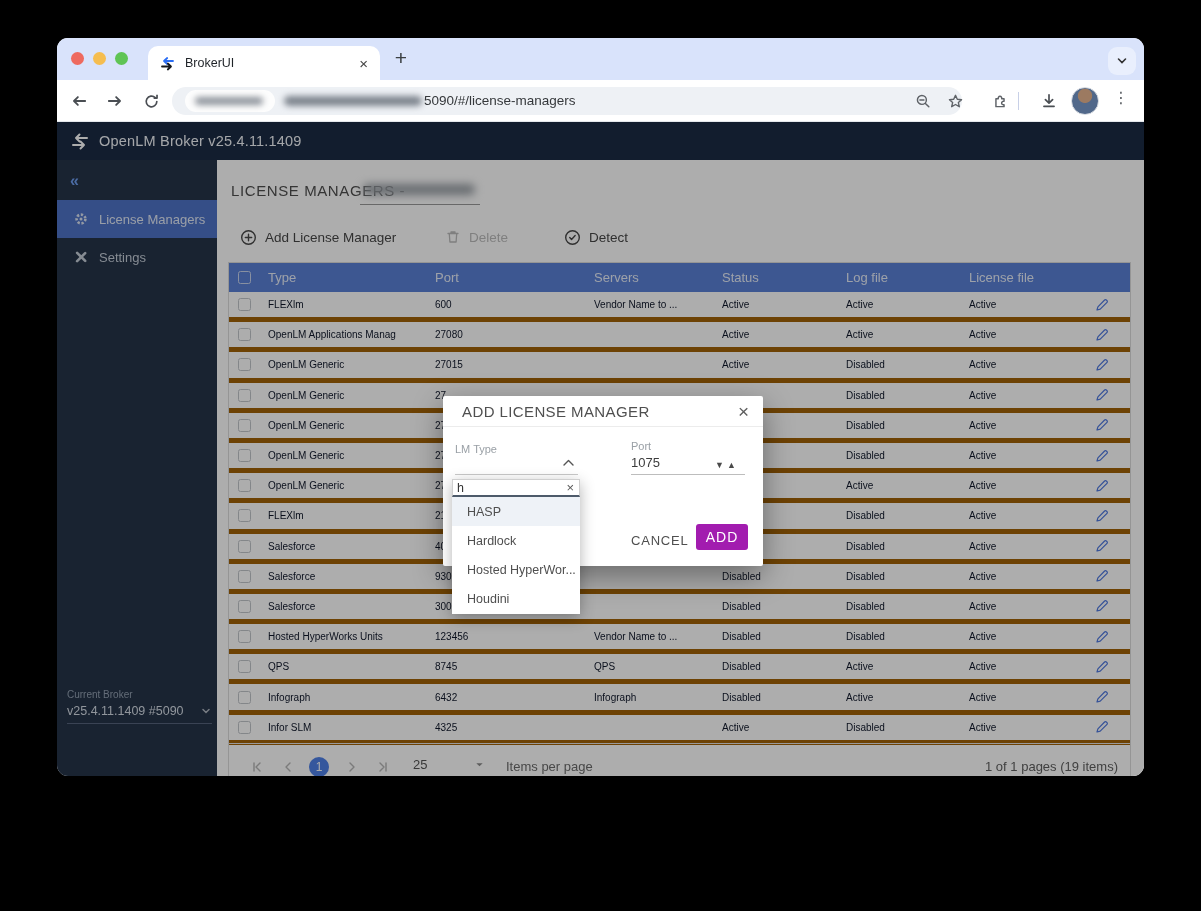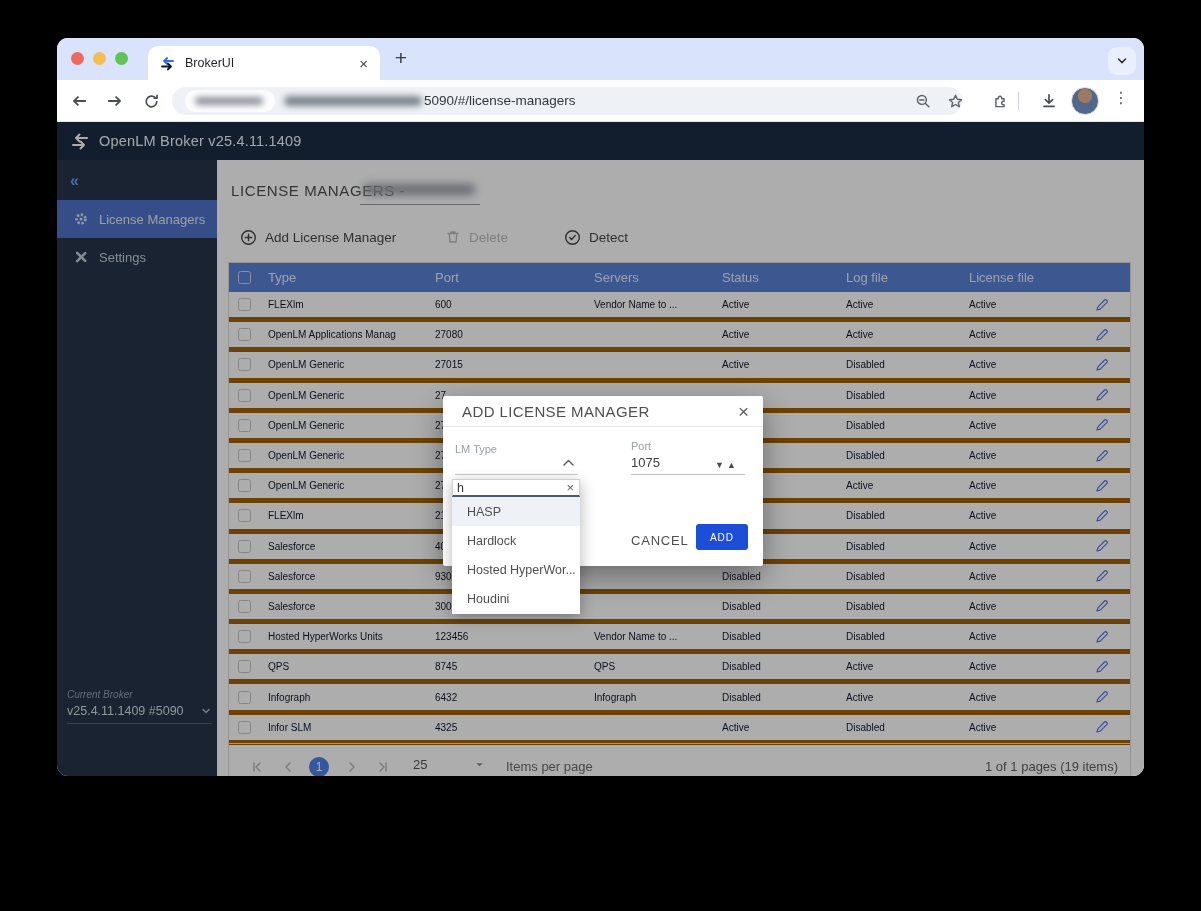--- a/index.html
+++ b/index.html
@@ -34,21 +34,21 @@
   .applogo { margin-left:13px; }
   .apptitle { color:#f2f5f9; font-size:14.5px; margin-left:9px; letter-spacing:.2px; }
 
   .sidebar { position:absolute; left:0; top:122px; width:160px; bottom:0; background:#253449; }
   .collapse { position:absolute; left:13px; top:12px; color:#6f9ff2; font-size:16px; font-weight:bold; letter-spacing:-1px; }
   .nav { position:absolute; left:0; top:40px; width:100%; }
   .navitem { height:38px; display:flex; align-items:center; color:#c5cdd8; font-size:13px; }
   .navitem .nicon { width:16px; height:16px; margin-left:16px; margin-right:10px; display:flex; align-items:center; justify-content:center; }
   .navitem.sel { background:#4e73c8; color:#e2e9f6; }
   .curbroker { position:absolute; left:10px; bottom:52px; width:145px; }
-  .cb-label { font-size:10px; color:#93a0b1;font-style:italic; }
+  .cb-label { font-size:10px; color:#93a0b1; }
   .cb-value { font-size:12.5px; color:#d5dce5; margin-top:4px; display:flex; align-items:center; justify-content:space-between; padding-bottom:5px; border-bottom:1px solid #56647c; }
 
   .maincontent { position:absolute; left:160px; top:122px; right:0; bottom:0; background:#fff; }
   .pagetitle { position:absolute; left:14px; top:22px; font-size:15px; letter-spacing:.6px; color:#4f4f4f; }
   .title-blur { position:absolute; left:146px; top:24px; width:112px; height:11px; background:#9aa0a6; border-radius:5px; filter:blur(4px); }
   .title-underline { position:absolute; left:143px; top:44px; width:120px; border-bottom:1px solid #9a9a9a; }
 
   .actionbar { position:absolute; left:0; top:62px; width:100%; height:30px; }
   .actbtn { position:absolute; display:flex; align-items:center; font-size:13.5px; color:#474747; height:30px; }
   .actbtn .aicon { margin-right:8px; display:flex; align-items:center; }
@@ -79,21 +79,21 @@
   .m-titlebar { height:31px; border-bottom:1px solid #ececec; display:flex; align-items:center; }
   .m-title { font-size:15px; letter-spacing:.4px; color:#4f4f4f; margin-left:19px; flex:1; }
   .m-close { font-size:19px; color:#5f5f5f; margin-right:14px; line-height:1; }
   .f-label { position:absolute; font-size:11px; color:#9aa0a6; }
   .lm-underline { position:absolute; left:12px; top:78px; width:123px; border-bottom:1px solid #c9c9c9; }
   .lm-chevron { position:absolute; left:119px; top:62px; }
   .port-value { position:absolute; left:188px; top:59px; font-size:13px; color:#3d3d3d; }
   .port-underline { position:absolute; left:188px; top:78px; width:114px; border-bottom:1px solid #bdbdbd; }
   .spinners { position:absolute; left:272px; top:64px; font-size:9px; color:#4a4a4a; letter-spacing:3px; }
   .m-cancel { position:absolute; left:180px; top:131px; font-size:13px; letter-spacing:.8px; color:#4f4f4f; padding:6px 8px; }
-  .m-add { position:absolute; left:253px; top:128px; width:52px; height:26px; background:#1d4ed8; color:#fff; font-size:10px; letter-spacing:1px; border:none; border-radius:3px; display:flex; align-items:center; justify-content:center; }
+  .m-add { position:absolute; left:253px; top:128px; width:52px; height:26px; background:#a21caf; color:#fff; font-size:14px; letter-spacing:1px; border:none; border-radius:3px; display:flex; align-items:center; justify-content:center; }
 
   .dropdown { position:absolute; left:395px; top:441px; width:128px; height:135px; background:#fff; box-shadow:0 4px 14px rgba(0,0,0,.3); z-index:70; }
   .dd-search { position:relative; height:18px; border:1px solid #cfcfcf; border-bottom:2px solid #4d5a6a; }
   .dd-input { position:absolute; left:4px; top:0; width:100px; height:15px; border:none; outline:none; font-size:12.5px; color:#333; font-family:inherit; background:transparent; }
   .dd-clear { position:absolute; right:5px; top:0; font-size:13px; color:#5a5a5a; line-height:16px; }
   .dd-opt { height:29.25px; display:flex; align-items:center; padding-left:15px; font-size:12.5px; color:#4f4f4f; }
   .dd-opt.hl { background:#eef2f7; }
 
   svg { display:block; }
 </style>

